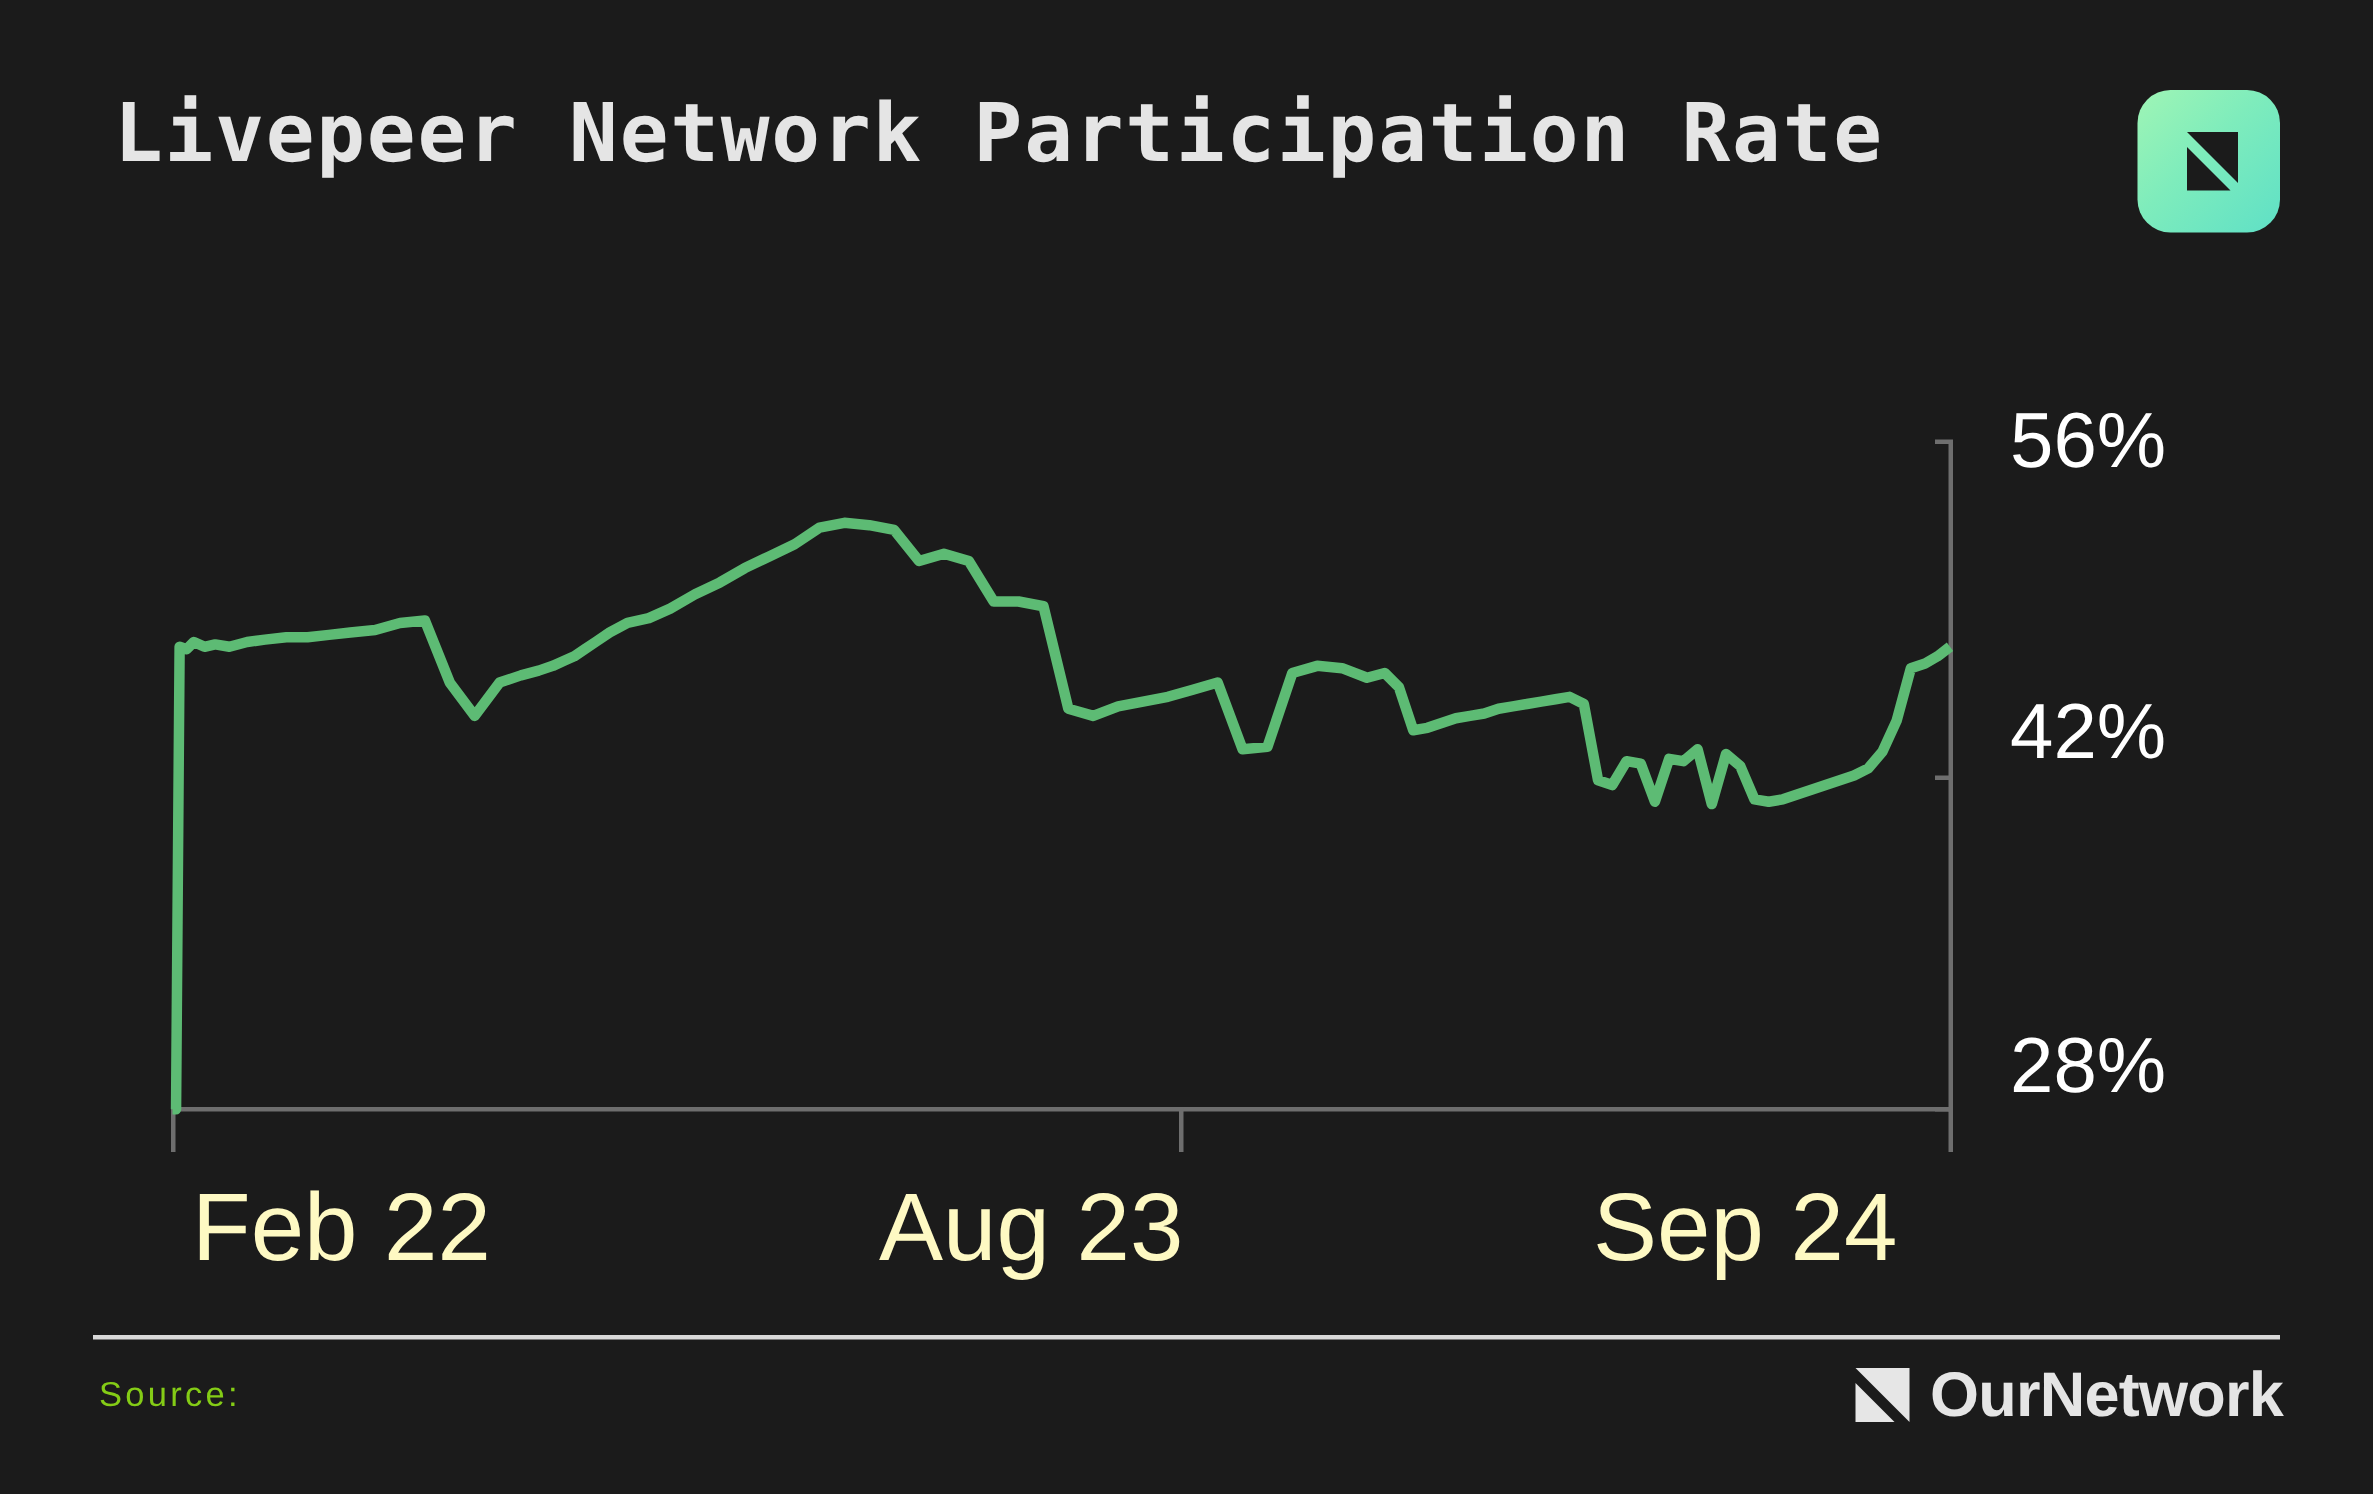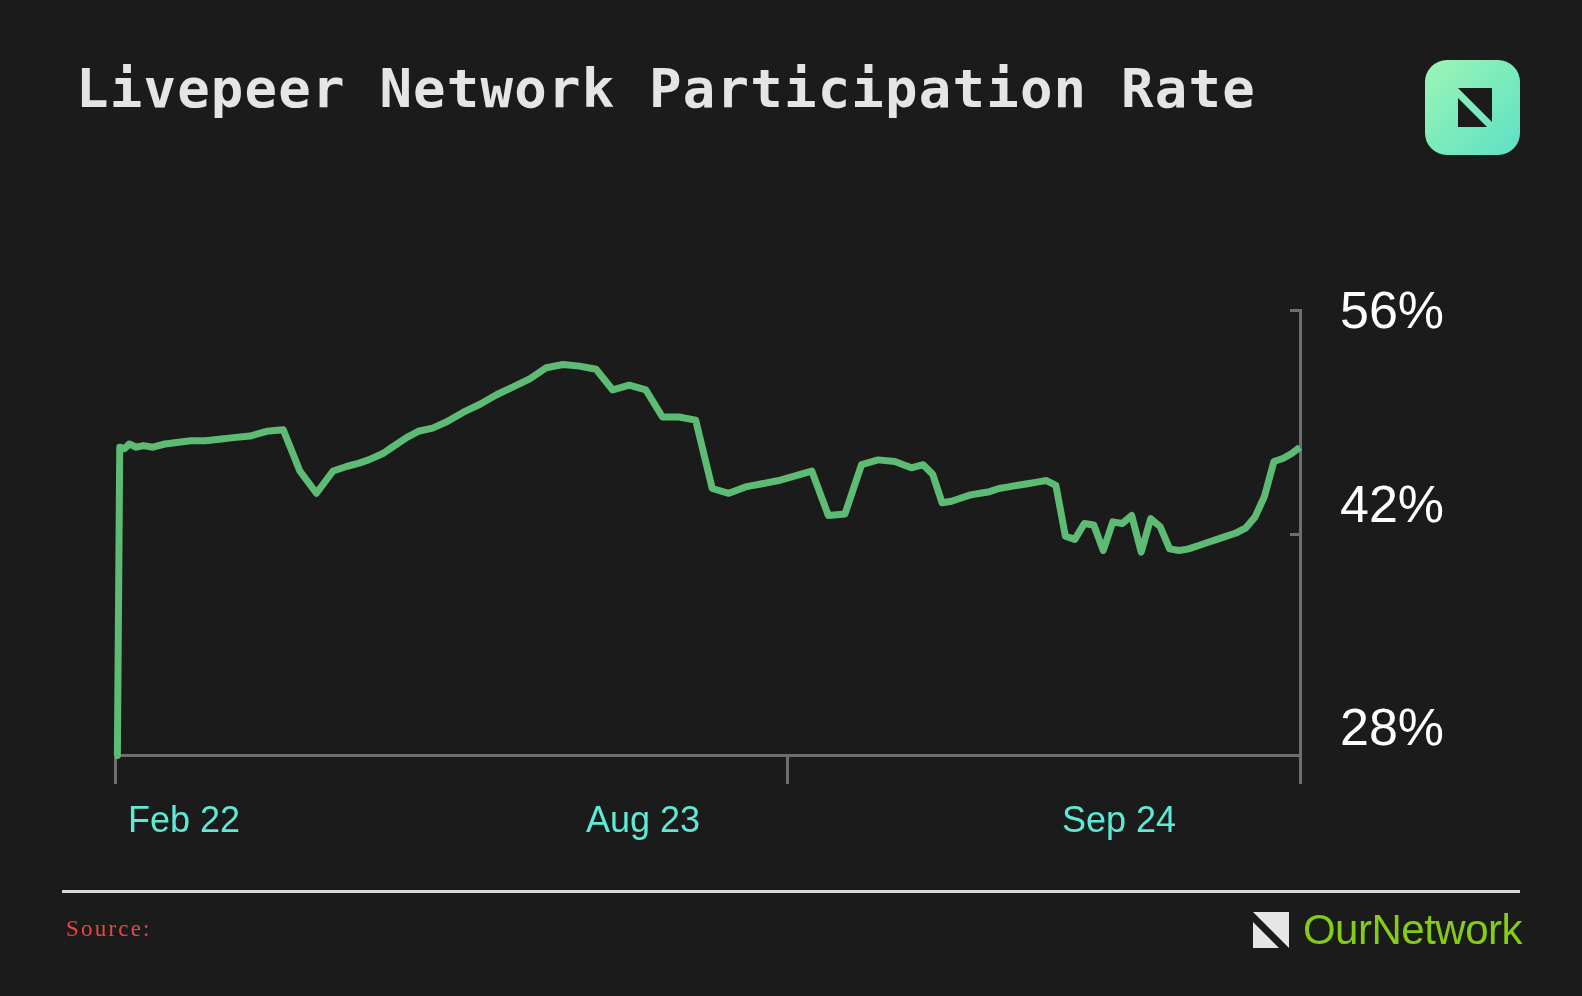--- a/index.html
+++ b/index.html
@@ -38,57 +38,57 @@
 
   
   #brand-mark {
     position:absolute; right:62px; top:60px;
     width:95px; height:95px; border-radius:22px;
     background:linear-gradient(135deg,#9ff5b5 0%,#7eecbc 45%,#5fe0c6 100%);
   }
   #brand-mark svg { display:block; }
 
   
-  #chart-area { position:absolute; left:0; top:16px; width:1582px; height:856px; }
+  #chart-area { position:absolute; left:0; top:0; width:1582px; height:856px; }
   #chart-svg { position:absolute; left:0; top:0; }
 
   
   .ylabel {
     position:absolute;
     font-family:"Liberation Sans", sans-serif;
     font-weight:400;
     font-size:52px;
     color:#ffffff;
     left:1340px;
     white-space:nowrap;
     line-height:1;
   }
   .xlabel {
     position:absolute;
     font-family:"Liberation Sans", sans-serif;
     font-weight:400;
-    font-size:36px;
-    color:#5eead4;
+    font-size:64px;
+    color:#fef9c3;
     white-space:nowrap;
     line-height:1;
   }
 
   
   #divider {
     position:absolute; left:62px; top:890px;
     width:1458px; height:3px; background:#d8d8d8;
   }
   #footer-left {
     position:absolute; left:66px; top:916px;
     display:flex; align-items:center; gap:14px;
   }
   #source-label {
-    font-family:Liberation Serif, serif;
+    font-family:Liberation Sans, sans-serif;
     font-size:23px; letter-spacing:2.2px;
-    color:#ef4444;
+    color:#84cc16;
   }
   #livepeer-logo { display:flex; align-items:baseline; }
   .lp-text {
     font-family:"Liberation Sans", sans-serif;
     font-weight:700;
     font-size:42px;
     color:#ffffff;
     letter-spacing:-1.5px;
     line-height:1;
   }
@@ -102,23 +102,23 @@
     position:absolute; display:block;
     width:6px; height:6px; background:#6fcf86;
   }
 
   #footer-right {
     position:absolute; right:60px; top:908px;
     display:flex; align-items:center; gap:10px;
   }
   #on-text {
     font-family:"Liberation Sans", sans-serif;
-    font-weight:400;
+    font-weight:700;
     font-size:42px;
-    color:#84cc16;
+    color:#e5e5e5;
     letter-spacing:-0.5px;
     line-height:1;
   }
 </style>
 </head>
 <body>
 
 <div id="card">
 
   <div id="header">

